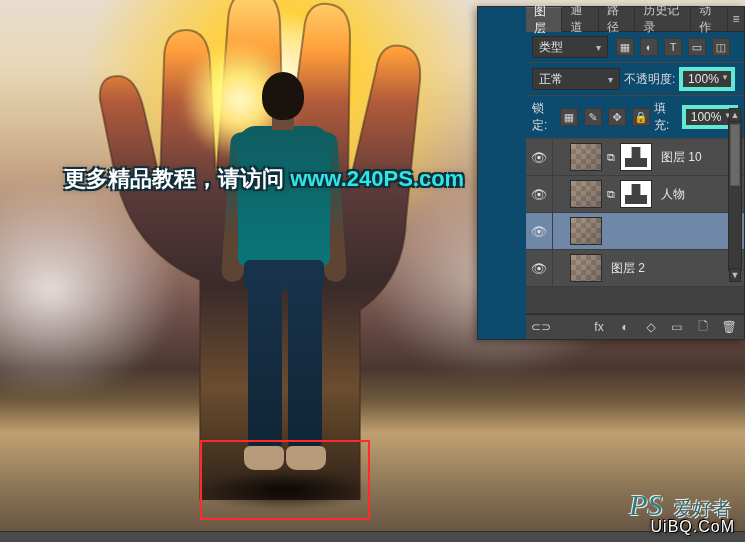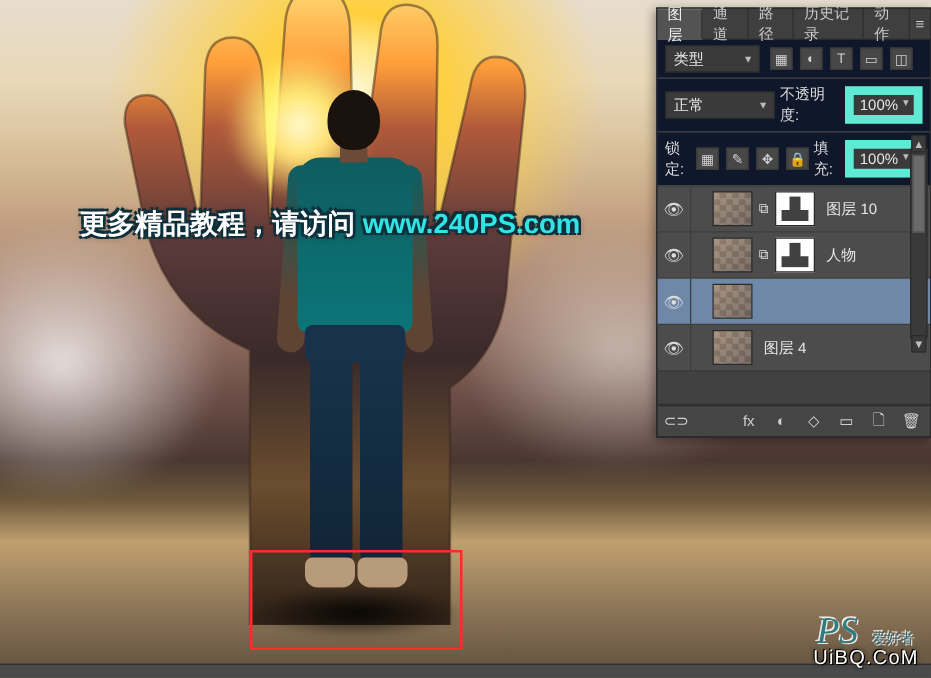--- a/index.html
+++ b/index.html
@@ -184,21 +184,21 @@
     position: absolute;
     right: 14px; bottom: 20px;
     font-family: "Brush Script MT", cursive;
     font-size: 30px;
     font-style: italic;
     color: #1e7f8a;
     text-shadow: 1px 1px 0 #fff, -1px -1px 0 #fff;
     opacity: 0.85;
   }
   .wm-ps .sub {
-    font-size: 11px;
+    font-size: 19px;
     font-family: Arial, sans-serif;
     font-style: normal;
     color: #2a6470;
     margin-left: 4px;
   }
   .wm-uibq {
     position: absolute;
     right: 10px; bottom: 6px;
     font-family: Arial, sans-serif;
     font-weight: 400;
@@ -214,25 +214,26 @@
     background: #4a4a4a;
     border-top: 1px solid #2f2f2f;
   }
 
   
   .panel {
     position: absolute;
     top: 6px;
     right: 0;
     width: 218px;
-    background: #0f172a;
+    background: #0c4a6e;
     border: 1px solid #2c2c2c;
     box-shadow: -2px 2px 8px rgba(0,0,0,0.4);
     font-size: 12px;
     color: #e6e6e6;
+    padding-left: 48px;
   }
   .tabs {
     display: flex;
     background: #3f3f3f;
     border-bottom: 1px solid #2a2a2a;
     height: 24px;
     align-items: stretch;
   }
   .tab {
     padding: 0 8px;
@@ -292,21 +293,21 @@
     align-items: center; justify-content: center;
     border: 1px solid #3a3a3a;
     background: #474747;
     font-size: 11px;
   }
   .label {
     color: #dcdcdc;
   }
   .pct {
     background: #3a3a3a;
-    border: 7px solid #5eead4;
+    border: 4px solid #5eead4;
     color: #e6e6e6;
     padding: 1px 4px;
     min-width: 40px;
     display: inline-flex;
     align-items: flex-start;
     justify-content: flex-end;
     gap: 4px;
   }
   .pct .caret {
     font-size: 9px; color: #bbb;
@@ -596,21 +597,21 @@
         </div>
         <div class="layer selected">
           <div class="vis">👁</div>
           <div class="indent"></div>
           <div class="thumb link"></div>
         </div>
         <div class="layer">
           <div class="vis">👁</div>
           <div class="indent"></div>
           <div class="thumb link"></div>
-          <div class="lname">图层 4</div>
+          <div class="lname">图层 2</div>
         </div>
       </div>
 
     <div class="empty-area"></div>
 
     <div class="panel-footer">
         <span>⊂⊃</span>
         <span class="spacer"></span>
         <span>fx</span>
         <span>◐</span>

